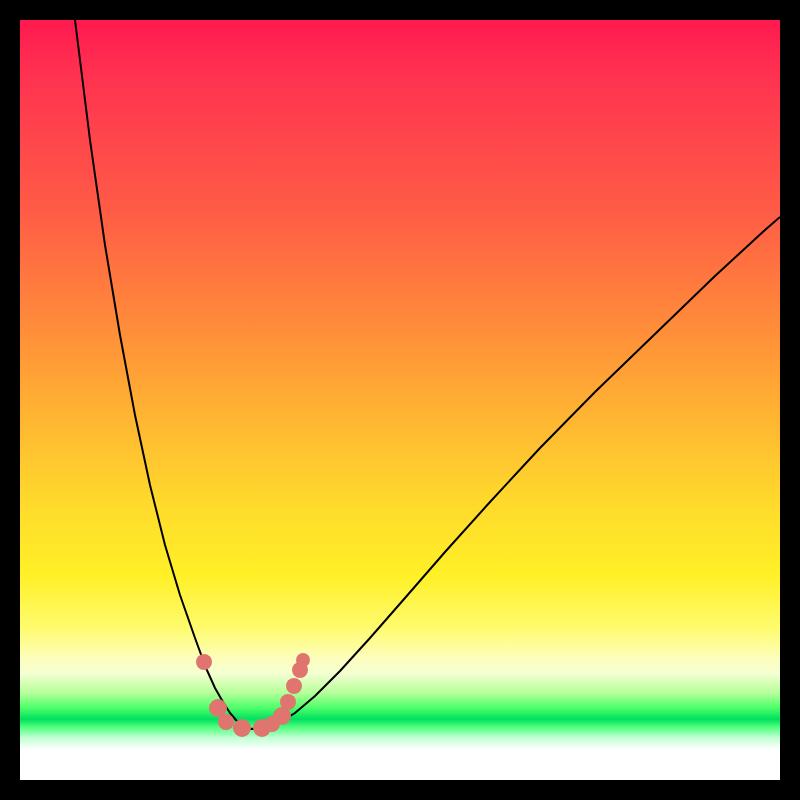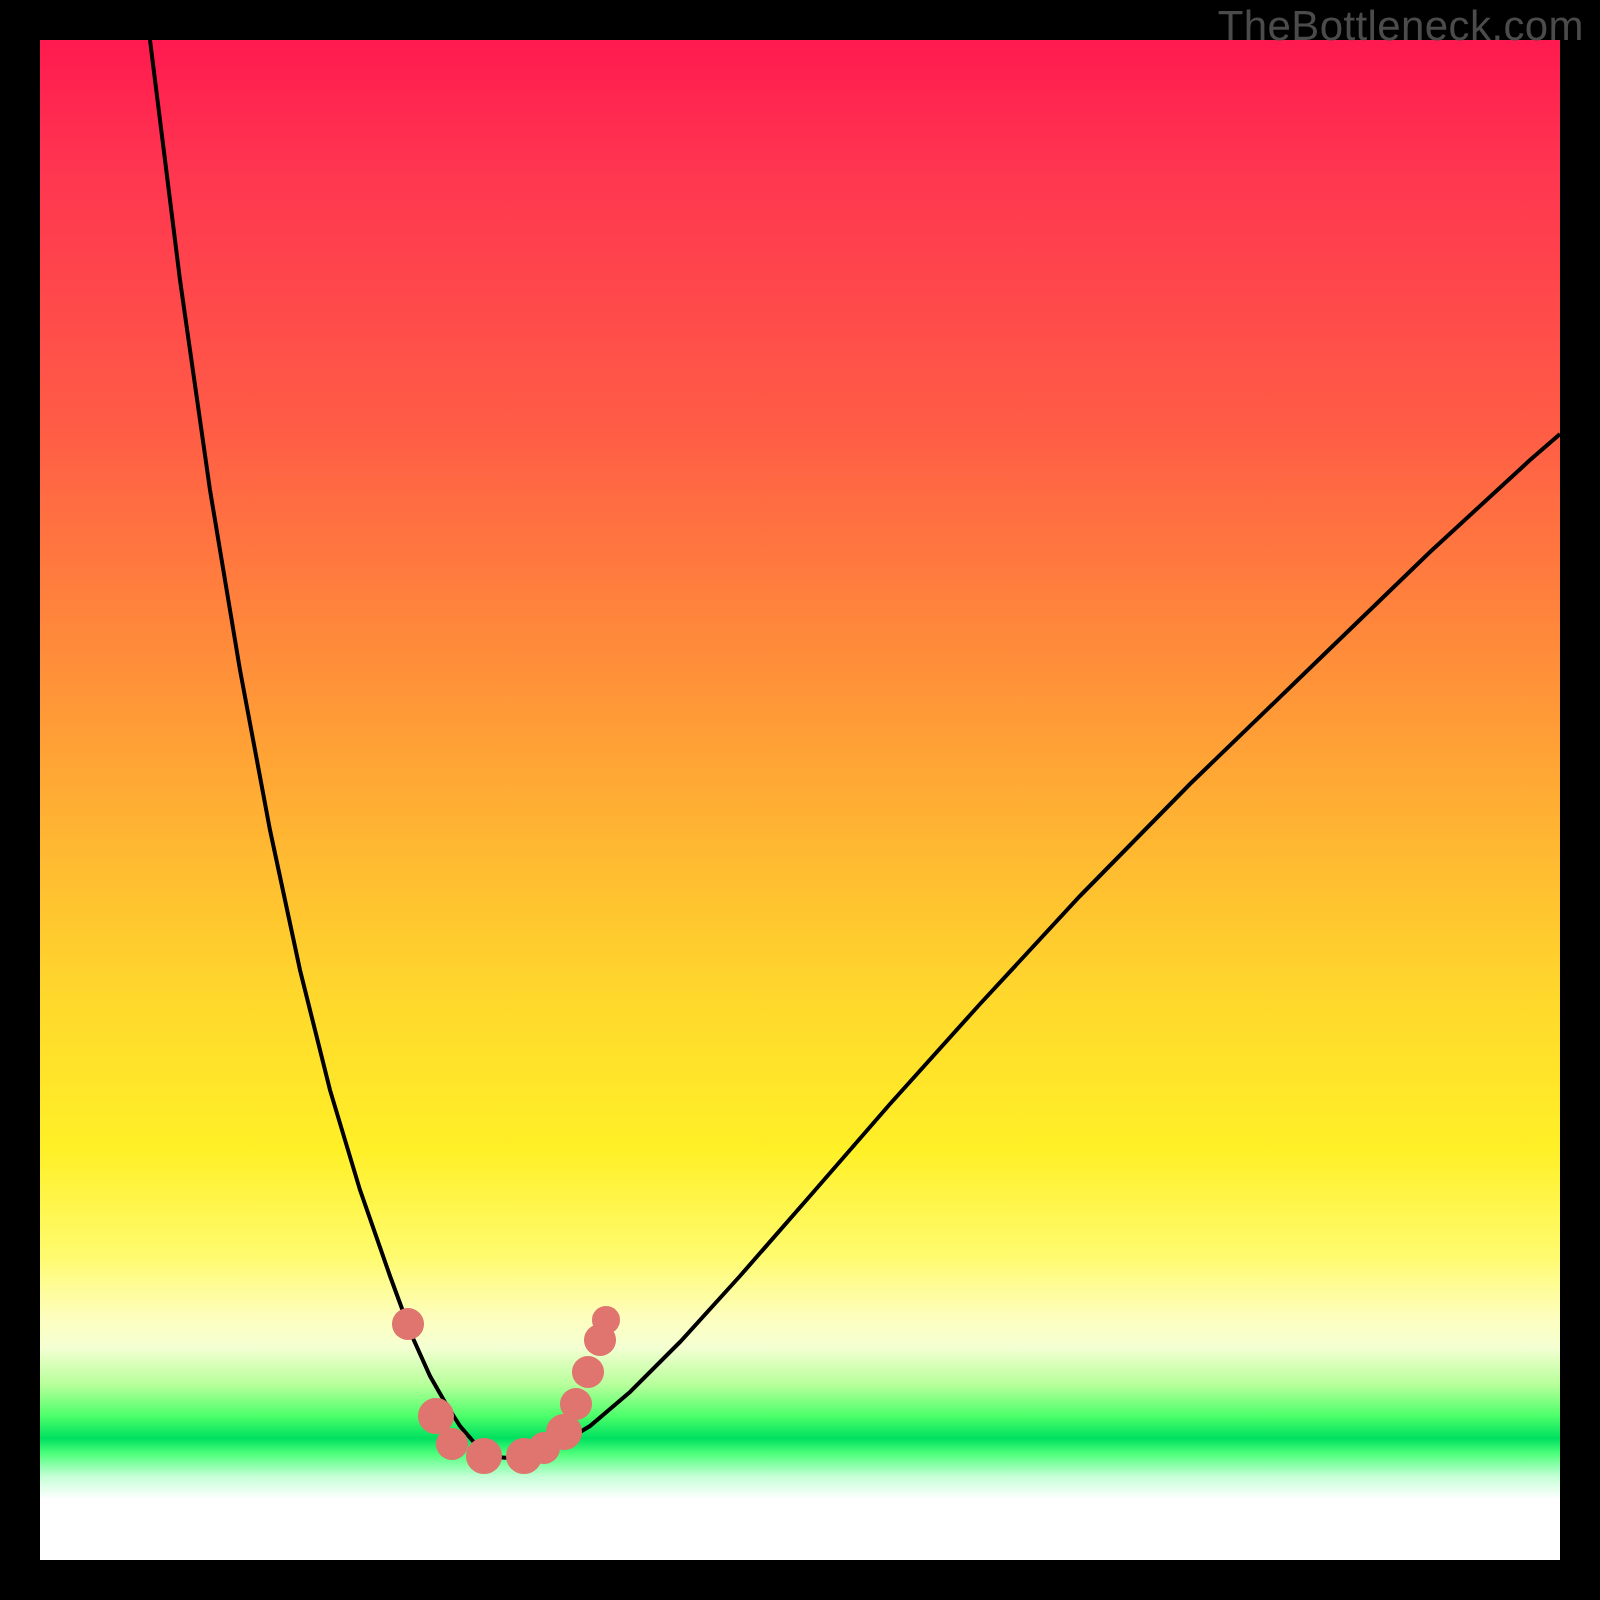--- a/index.html
+++ b/index.html
@@ -83,14 +83,13 @@
           <circle cx="242" cy="708" r="9" fill="#e0746f"></circle>
           <circle cx="252" cy="704" r="8" fill="#e0746f"></circle>
           <circle cx="262" cy="696" r="9" fill="#e0746f"></circle>
           <circle cx="268" cy="682" r="8" fill="#e0746f"></circle>
           <circle cx="274" cy="666" r="8" fill="#e0746f"></circle>
           <circle cx="280" cy="650" r="8" fill="#e0746f"></circle>
           <circle cx="283" cy="640" r="7" fill="#e0746f"></circle>
         </g>
     </svg>
   </div>
-  <div class="watermark">TheBottleneck.com</div>
 </div>
 
 </body></html>

